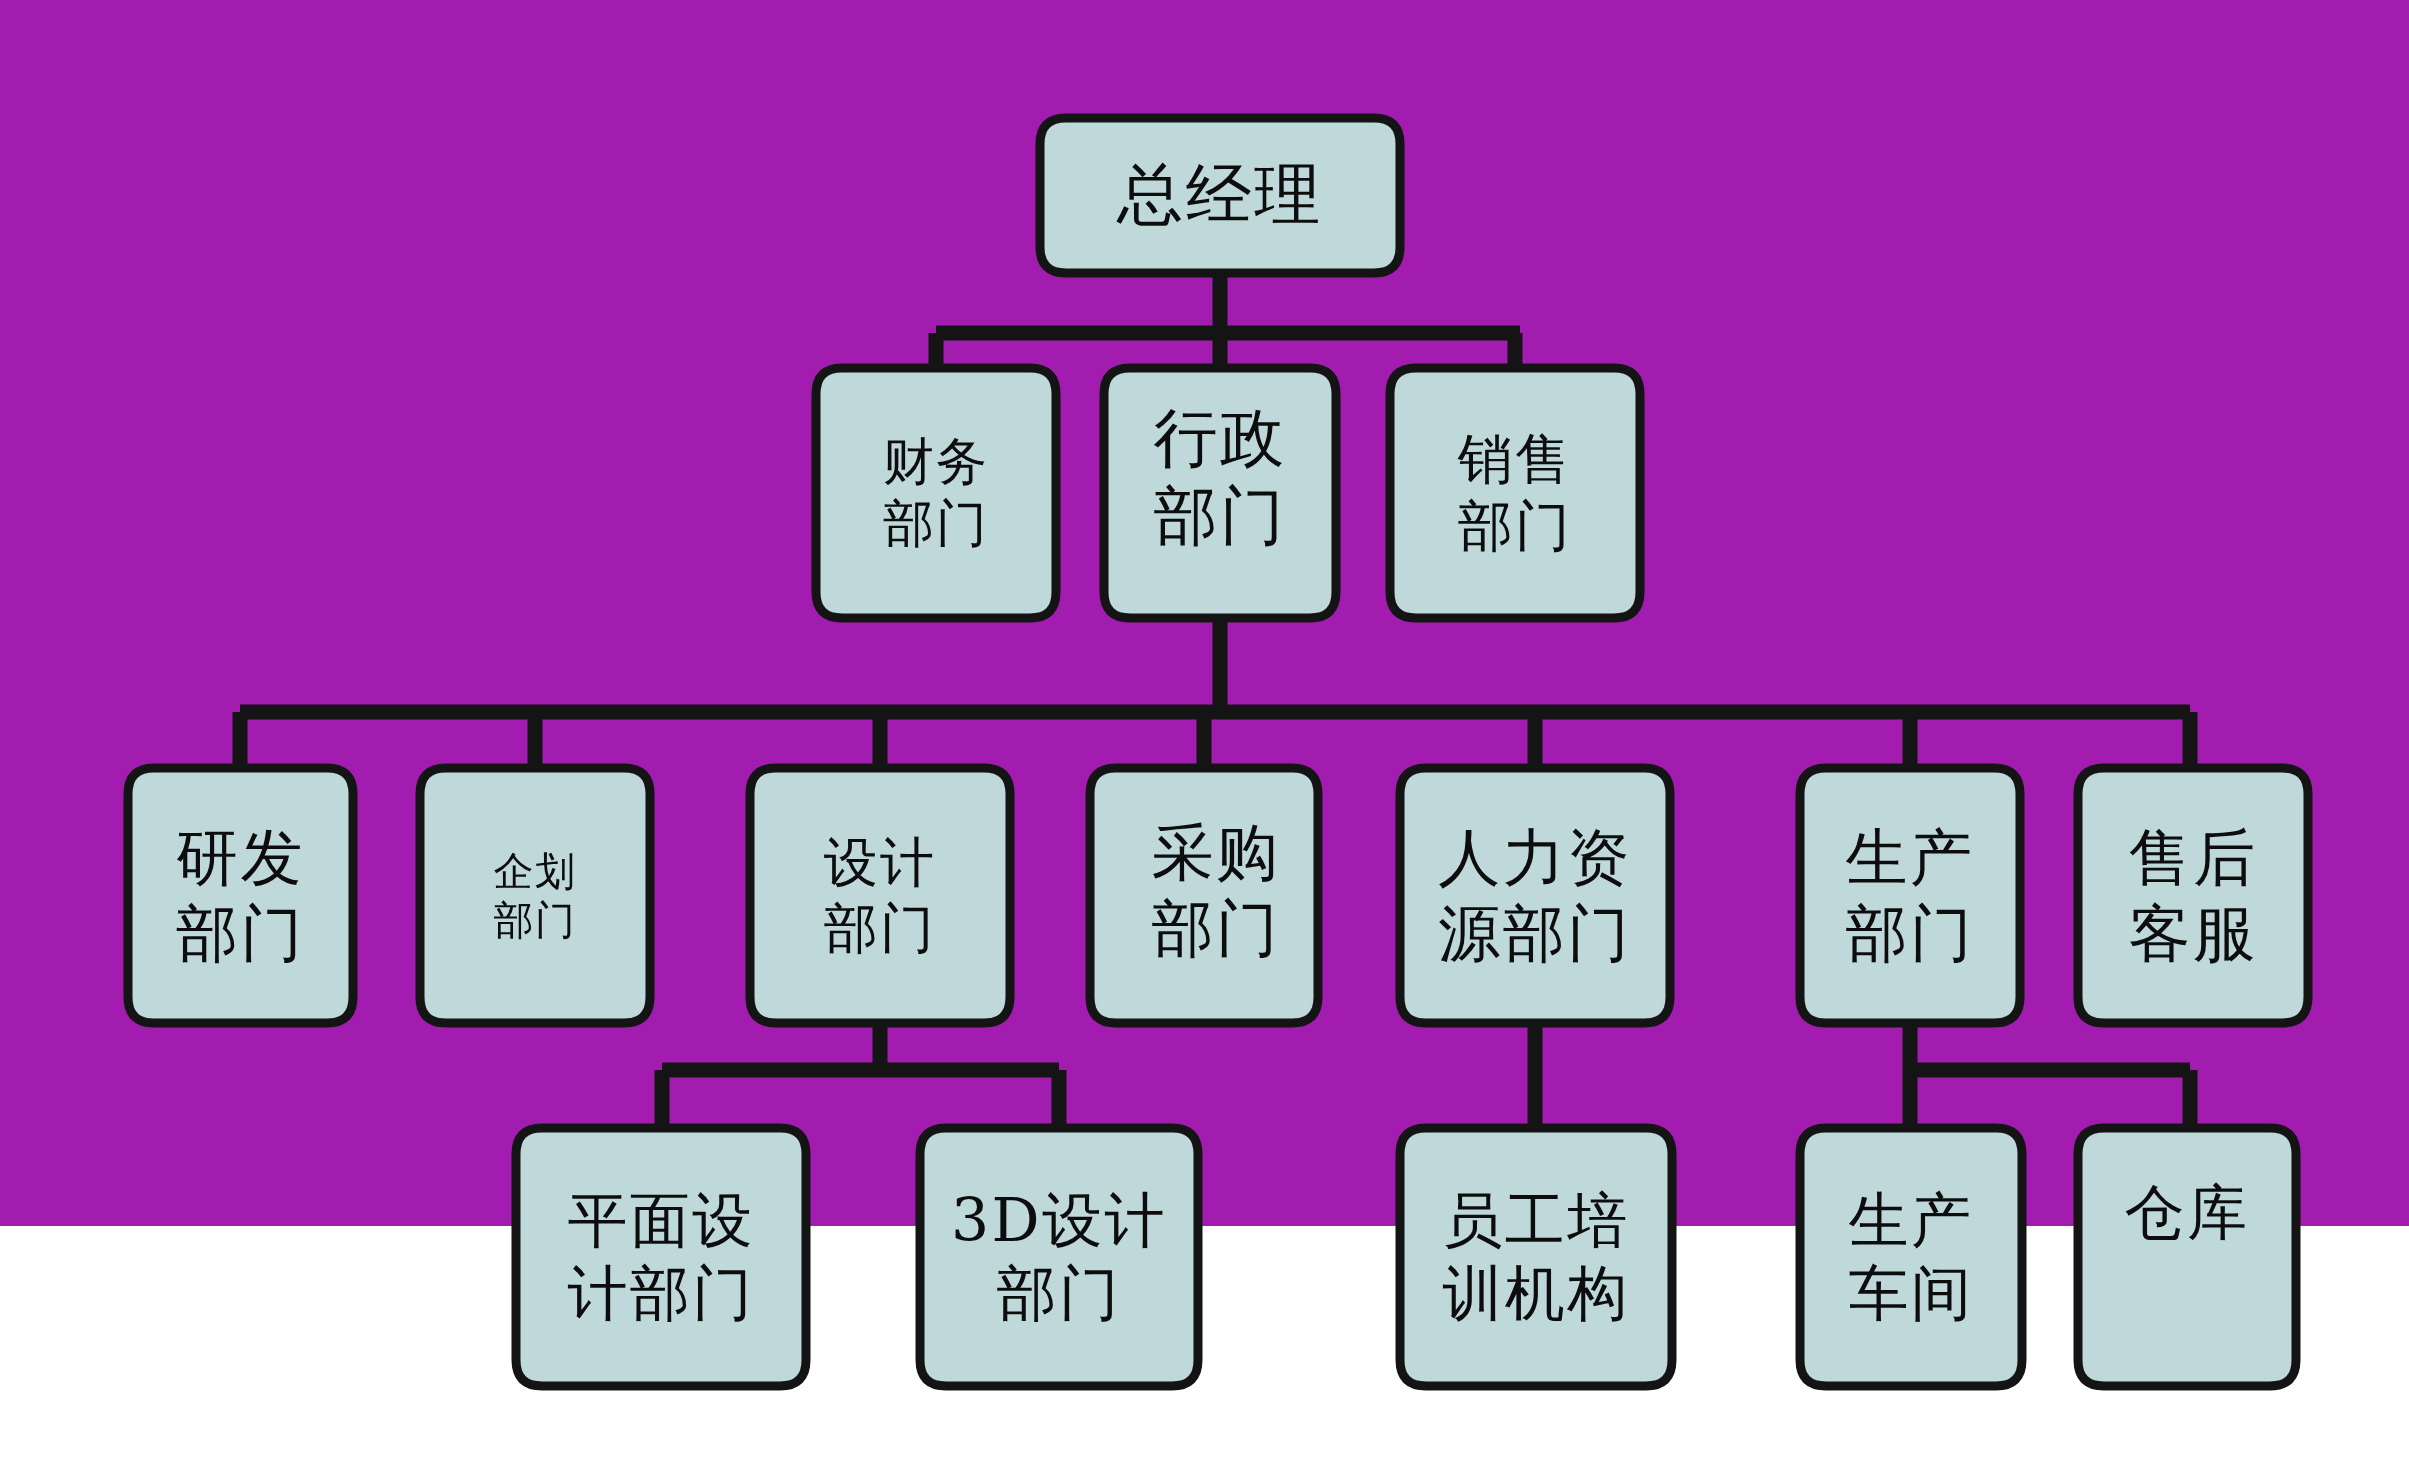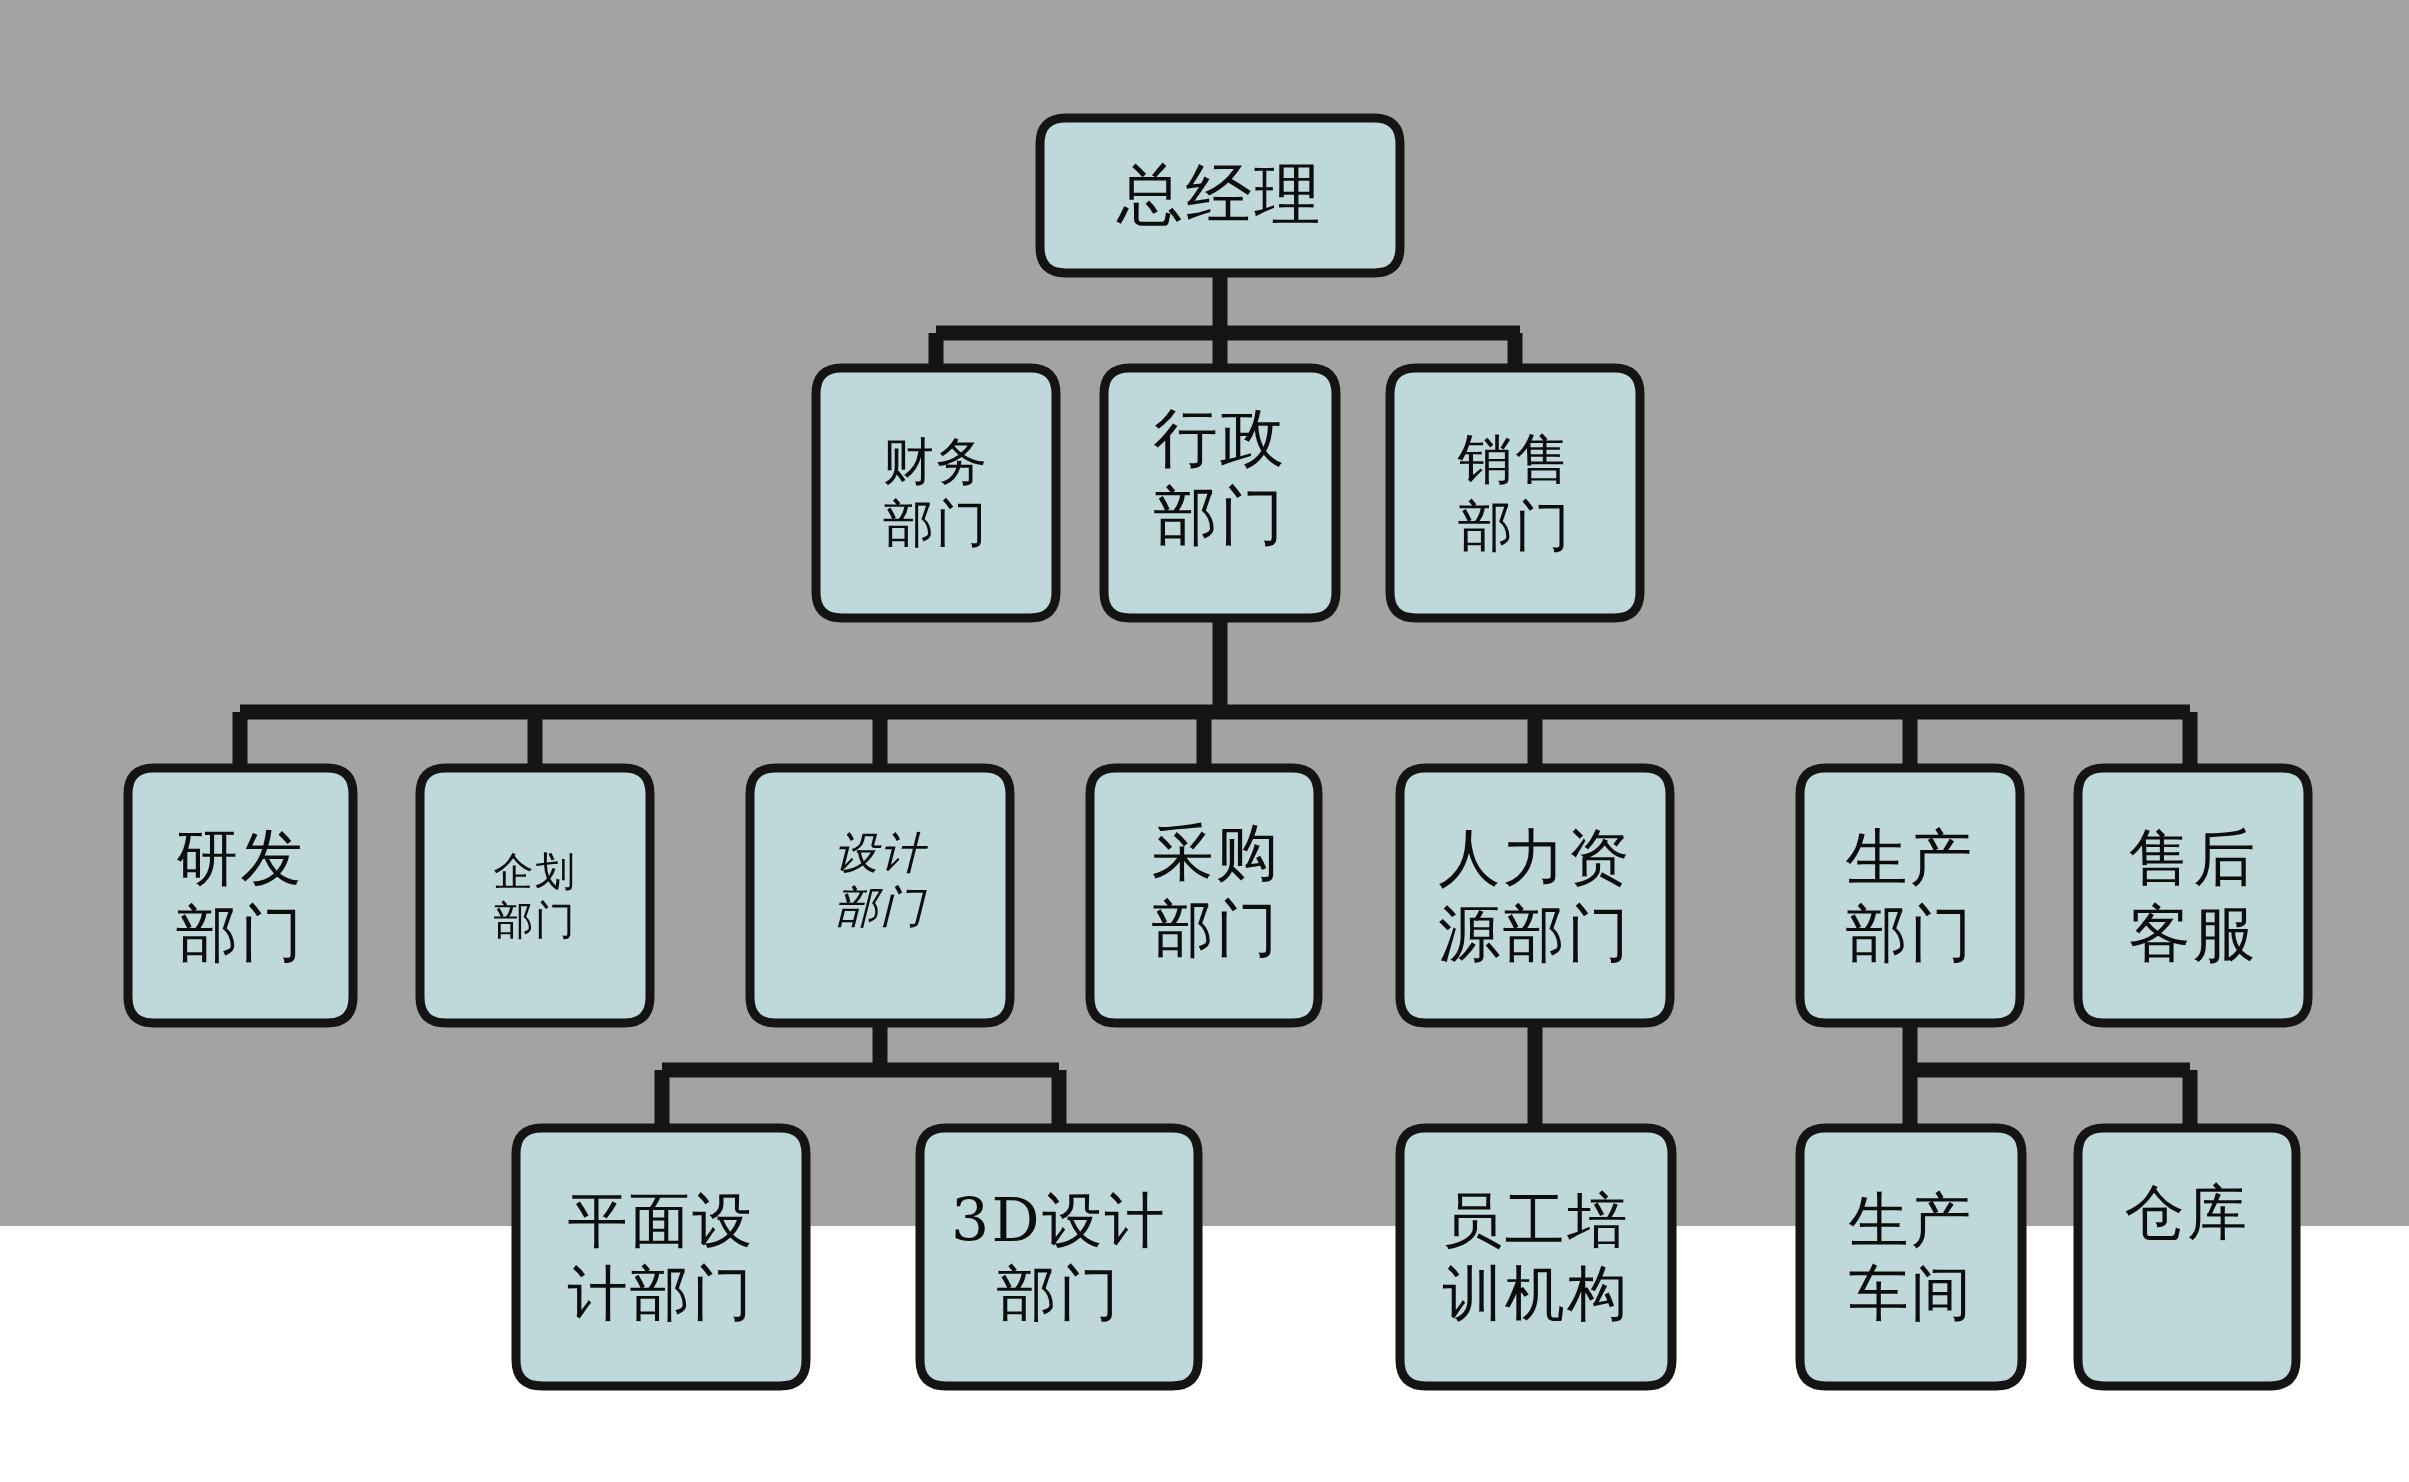--- a/index.html
+++ b/index.html
@@ -10,21 +10,21 @@
   body {
     width: 2409px;
     height: 1482px;
     font-family: "DejaVu Sans", "Liberation Sans", sans-serif;
     overflow: hidden;
   }
   #chart-root {
     position: relative;
     width: 2409px;
     height: 1226px;
-    background: #a3a3a3;
+    background: #a21caf;
   }
   #org-svg {
     position: absolute;
     top: 0;
     left: 0;
     width: 2409px;
     height: 1482px;
     display: block;
   }
   .node-box {
@@ -109,21 +109,21 @@
       <div class="node-label" style="left: 816px; top: 368px; width: 240px; height: 250px; font-size: 51px;">财务
 部门</div>
       <div class="node-label" style="left: 1104px; top: 352px; width: 232px; height: 250px; font-size: 64px;">行政
 部门</div>
       <div class="node-label" style="left: 1390px; top: 368px; width: 250px; height: 250px; font-size: 55px;">销售
 部门</div>
       <div class="node-label" style="left: 128px; top: 768px; width: 225px; height: 255px; font-size: 62px;">研发
 部门</div>
       <div class="node-label" style="left: 420px; top: 768px; width: 230px; height: 255px; font-size: 40px;">企划
 部门</div>
-      <div class="node-label" style="left: 750px; top: 752px; width: 260px; height: 255px; font-size: 44px; font-style: italic;">设计
+      <div class="node-label" style="left: 750px; top: 768px; width: 260px; height: 255px; font-size: 54px;">设计
 部门</div>
       <div class="node-label" style="left: 1102px; top: 768px; width: 228px; height: 255px; font-size: 62px; font-family: Liberation Mono, monospace;">采购
 部门</div>
       <div class="node-label" style="left: 1400px; top: 768px; width: 270px; height: 255px; font-size: 62px;">人力资
 源部门</div>
       <div class="node-label" style="left: 1800px; top: 768px; width: 220px; height: 255px; font-size: 62px;">生产
 部门</div>
       <div class="node-label" style="left: 2078px; top: 768px; width: 230px; height: 255px; font-size: 62px;">售后
 客服</div>
       <div class="node-label" style="left: 516px; top: 1128px; width: 290px; height: 258px; font-size: 60px;">平面设

